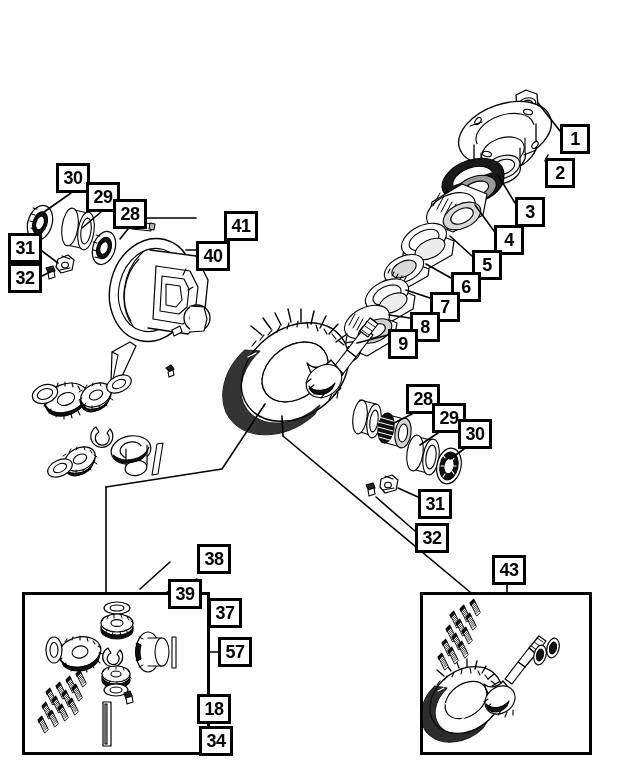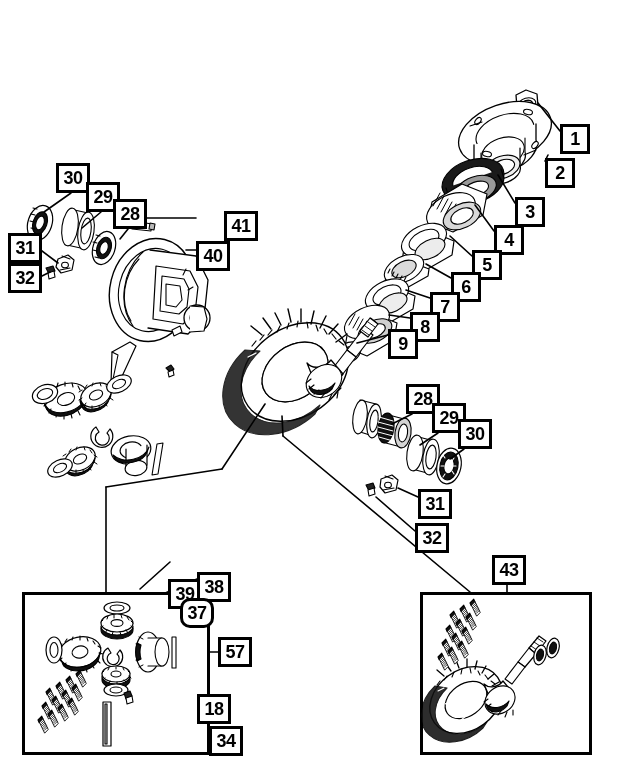--- a/index.html
+++ b/index.html
@@ -564,20 +564,20 @@
       <div class="callout wide" style="left: 415px; top: 523px;">32</div>
       <div class="callout wide" style="left: 492px; top: 555px;">43</div>
       <div class="callout wide" style="left: 56px; top: 163px;">30</div>
       <div class="callout wide" style="left: 86px; top: 182px;">29</div>
       <div class="callout wide" style="left: 113px; top: 199px;">28</div>
       <div class="callout wide" style="left: 196px; top: 211px; margin-left: 28px;">41</div>
       <div class="callout wide" style="left: 196px; top: 241px;">40</div>
       <div class="callout wide" style="left: 8px; top: 233px;">31</div>
       <div class="callout wide" style="left: 8px; top: 263px;">32</div>
       <div class="callout wide" style="left: 168px; top: 535px; margin-top: 44px;">39</div>
-      <div class="callout wide" style="left: 197px; top: 572px;">38</div>
-      <div class="callout wide" style="left: 180px; top: 598px; border-radius: 10px;">37</div>
+      <div class="callout wide" style="left: 197px; top: 544px;">38</div>
+      <div class="callout wide" style="left: 208px; top: 598px;">37</div>
       <div class="callout wide" style="left: 218px; top: 637px;">57</div>
       <div class="callout wide" style="left: 197px; top: 694px;">18</div>
-      <div class="callout wide" style="left: 209px; top: 726px;">34</div>
+      <div class="callout wide" style="left: 199px; top: 726px;">34</div>
     </div>
 
 </div>
 
 </body></html>

